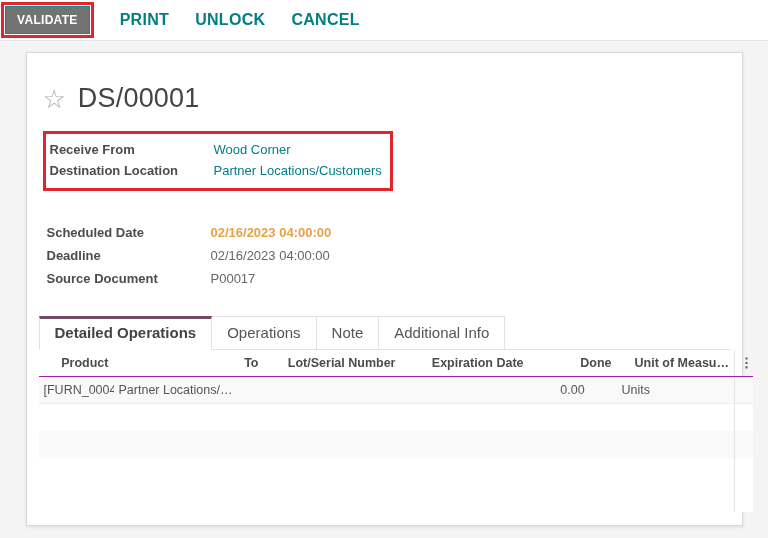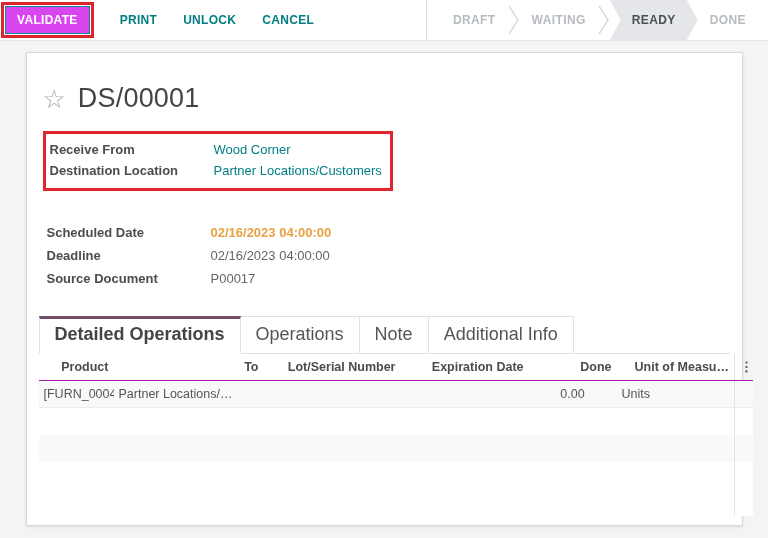--- a/index.html
+++ b/index.html
@@ -16,30 +16,30 @@
     border-bottom:1px solid #e4e4e4;
     display:flex; align-items:center; justify-content:space-between;
   }
   .topbar-left { display:flex; align-items:center; height:100%; }
   .annot-box {
     border:3px solid #e0262c;
     display:inline-flex; align-items:center;
     margin-left:1px; padding:1px;
   }
   .btn-validate {
-    background:#d946ef; color:#fff;
+    background:#737373; color:#fff;
     border:1px solid #008f8c;
     font-family:"Liberation Sans",sans-serif;
     font-size:12px; font-weight:700; letter-spacing:.3px;
     padding:6px 11px; cursor:pointer;
   }
   .btn-flat {
     background:none; border:none; cursor:pointer;
     font-family:"Liberation Sans",sans-serif;
-    color:#017e84; font-size:12px; font-weight:700; letter-spacing:.3px;
+    color:#017e84; font-size:16px; font-weight:700; letter-spacing:.3px;
     margin-left:26px;
   }
 
   
   .statusbar {
     display:flex; align-items:center; height:100%;
     border-left:1px solid #e0e0e0; padding:0 10px 0 14px;
   }
   .stage {
     font-size:12px; font-weight:700; letter-spacing:.4px;
@@ -81,21 +81,21 @@
 
   .fields-dates { margin:30px 0 0 8px; }
   .fields-dates .frow { padding:4px 0; }
 
   
   .tabs {
     display:flex; margin:26px 0 0 0;
     border-bottom:1px solid #dee2e6;
   }
   .tab {
-    font-size:18px; color:#555; background:#fff;
+    font-size:15px; color:#555; background:#fff;
     border:1px solid #dee2e6; border-bottom:none;
     padding:7px 15px 8px 15px; cursor:pointer;
     margin-bottom:-1px; white-space:nowrap;
   }
   .tab + .tab { border-left:none; }
   .tab.active {
     border-top:3px solid #714B67;
     font-weight:700; color:#444;
     padding-top:5px;
     border-bottom:1px solid #fff;
@@ -135,32 +135,20 @@
 <div class="topbar">
   <div class="topbar-left">
     <span class="annot-box">
       <button class="btn-validate">VALIDATE</button>
     </span>
     <button class="btn-flat">PRINT</button>
     <button class="btn-flat">UNLOCK</button>
     <button class="btn-flat">CANCEL</button>
   </div>
 
-  <div class="statusbar">
-    <span class="stage">DRAFT</span>
-    <svg class="chev" width="12" height="40" viewBox="0 0 12 40">
-        <path d="M1 6 L10 20 L1 34" fill="none" stroke="#d9dbde" stroke-width="1.5"></path>
-      </svg>
-    <span class="stage">WAITING</span>
-    <svg class="chev" width="12" height="40" viewBox="0 0 12 40">
-        <path d="M1 6 L10 20 L1 34" fill="none" stroke="#d9dbde" stroke-width="1.5"></path>
-      </svg>
-    <span class="stage active">READY</span>
-    <span class="stage">DONE</span>
-  </div>
 </div>
 
 <div class="content">
   <div class="card">
 
     <div class="title-row">
       <span class="star">☆</span>
       <h1 class="doc-title">DS/00001</h1>
     </div>
 

